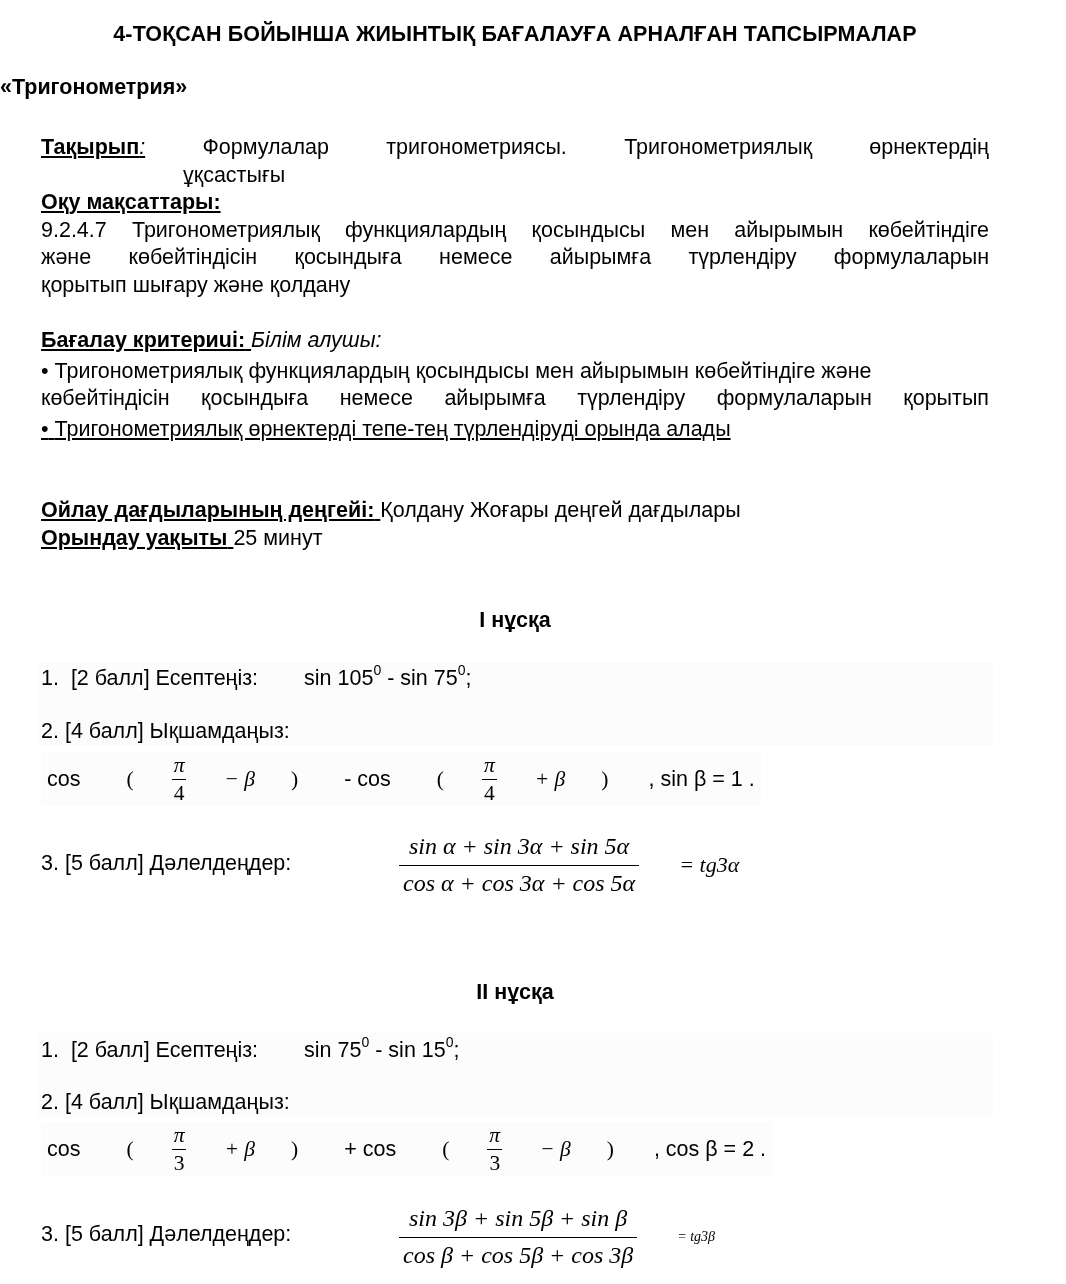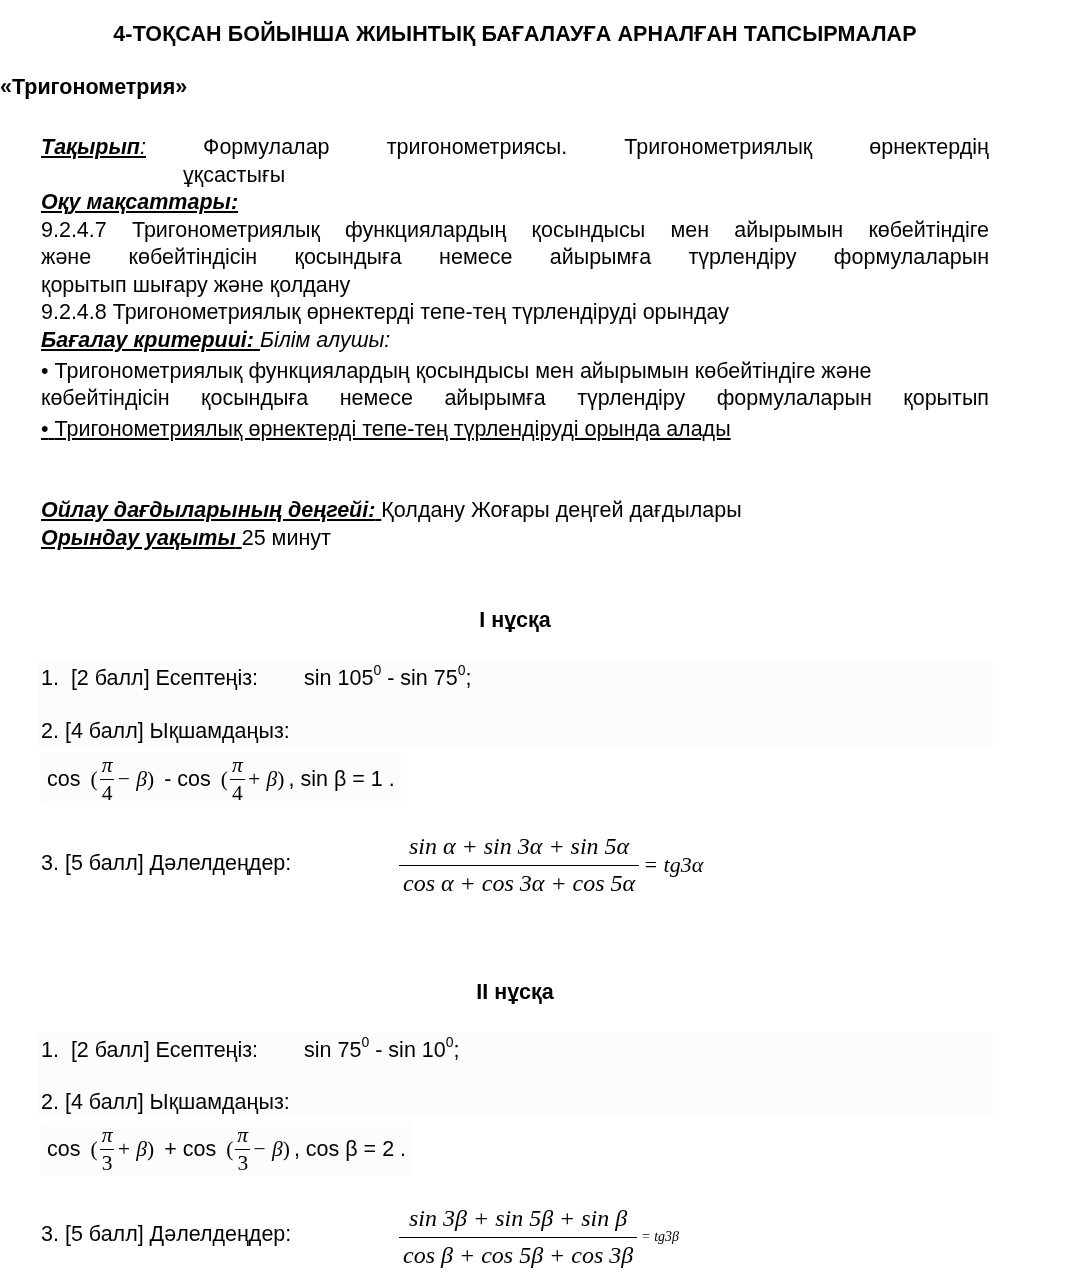--- a/index.html
+++ b/index.html
@@ -10,42 +10,42 @@
     .abs { position: absolute; }
     .title {
       left: 0; width: 1030px; top: 22px; text-align: center;
       font-weight: bold; font-size: 21.5px; letter-spacing: 0.1px;
     }
     .subtitle {
       left: 0; width: 1030px; top: 75px; 
       font-weight: bold; font-size: 21.5px;
     }
     .txt { font-size: 21.5px; line-height: 27.5px; }
-    .label { font-weight: bold; font-style: italic; text-decoration: underline; }
+    .label { font-weight: bold; text-decoration: underline; }
     .italic { font-style: italic; }
     .block { left: 41px; width: 948px; }
     .justline { text-align: justify; text-align-last: justify; }
     .variant-title {
       left: 0; width: 1030px; text-align: center; font-weight: bold; font-size: 21.5px;
     }
     .band { background: #fcfcfc; }
     .math {
       font-family: "Liberation Serif", serif; font-style: normal;
     }
     .mi { font-family: "Liberation Serif", serif; font-style: italic; }
     .frac {
       display: inline-block; vertical-align: middle; text-align: center;
       margin: 0 2px;
     }
     .frac .num, .frac .den { display: block; line-height: 1.15; }
     .frac .num { border-bottom: 1.6px solid #000; padding: 0 2px 1px; }
     .frac .den { padding-top: 1px; }
     .sup { font-size: 14px; vertical-align: 10px; }
     .ex { font-size: 21.5px; white-space: pre; }
-    .mathrow { font-size: 21.5px; white-space: nowrap; display: flex; align-items: center; }
+    .mathrow { font-size: 21.5px; white-space: nowrap; display: flex; align-items: center; gap: 36px; }
     .bigfrac { font-family: "Liberation Serif", serif; font-size: 24px; }
     .bigfrac .num { padding: 0 4px 4px; }
     .bigfrac .den { padding: 4px 4px 0; }
   </style>
 </head>
 <body>
 
 <div class="abs title">4-ТОҚСАН БОЙЫНША ЖИЫНТЫҚ БАҒАЛАУҒА АРНАЛҒАН ТАПСЫРМАЛАР</div>
 <div class="abs subtitle">«Тригонометрия»</div>
 
@@ -58,21 +58,20 @@
     <span>өрнектердің</span>
   </div>
   <div style="padding-left:142px;">ұқсастығы</div>
 </div>
 
 <div class="abs txt block" style="top:189px;">
   <div class="label" style="display:inline-block;">Оқу мақсаттары:</div>
   <div class="justline">9.2.4.7 Тригонометриялық функциялардың қосындысы мен айырымын көбейтіндіге</div>
   <div class="justline">және көбейтіндісін қосындыға немесе айырымға түрлендіру формулаларын</div>
   <div>қорытып шығару және қолдану</div>
-  <div>9.2.4.8 Тригонометриялық өрнектерді тепе-тең түрлендіруді орындау</div>
 </div>
 
 <div class="abs txt block" style="top:327px;">
   <div>
     <span class="label">Бағалау критериuі:</span><span style="text-decoration:underline;"> </span><span class="italic">Білім алушы:</span>
   </div>
   <div style="margin-top:3px;">
     <div><span>•</span> <span>Тригонометриялық функциялардың қосындысы мен айырымын көбейтіндіге және</span></div>
     <div class="justline">көбейтіндісін қосындыға немесе айырымға түрлендіру формулаларын қорытып</div>
   </div>
@@ -118,21 +117,21 @@
       <span class="num mi">sin α + sin 3α + sin 5α</span>
       <span class="den mi">cos α + cos 3α + cos 5α</span>
     </span>
   <span class="mi" style="font-size:22px; margin-left:2px;">= tg3α</span>
 </div>
 
 <div class="abs variant-title" style="top:980px;">II нұсқа</div>
 
 <div class="abs band" style="left:38px; top:1033px; width:955px; height:84px;"></div>
 
-<div class="abs ex" style="left:41px; top:1034px;"><span>1.  [2 балл] Есептеңіз:</span><span style="display:inline-block; width:46px;"></span><span><span>sin 75</span><span class="sup">0</span><span> - sin 10</span><span class="sup">0</span><span>;</span></span></div>
+<div class="abs ex" style="left:41px; top:1034px;"><span>1.  [2 балл] Есептеңіз:</span><span style="display:inline-block; width:46px;"></span><span><span>sin 75</span><span class="sup">0</span><span> - sin 15</span><span class="sup">0</span><span>;</span></span></div>
 
 <div class="abs ex" style="left:41px; top:1090px;">2. [4 балл] Ықшамдаңыз:</div>
 
 <div class="abs mathrow band" style="left:41px; top:1122px; height:54px; padding:0 6px;">
   <span>cos</span>
   <span class="math" style="margin-left:10px;">(</span>
   <span class="frac math">
       <span class="num mi">π</span>
       <span class="den">3</span>
     </span>

